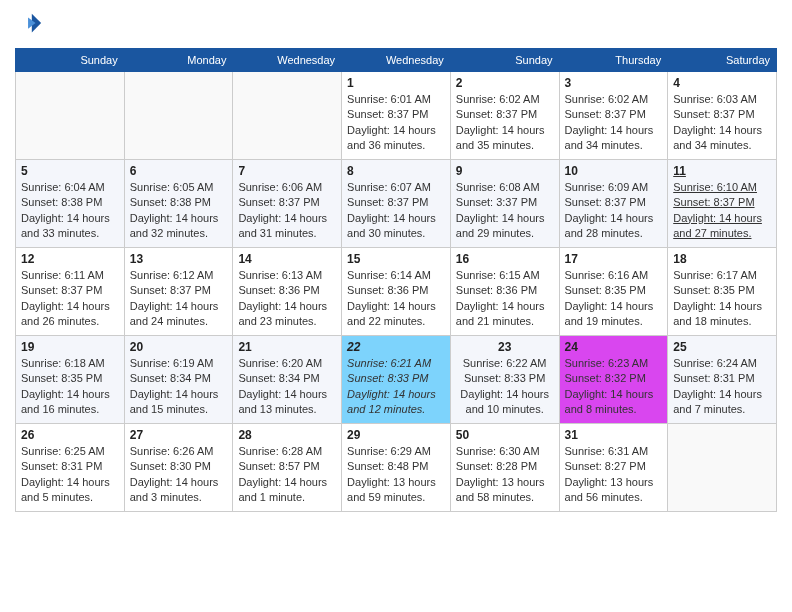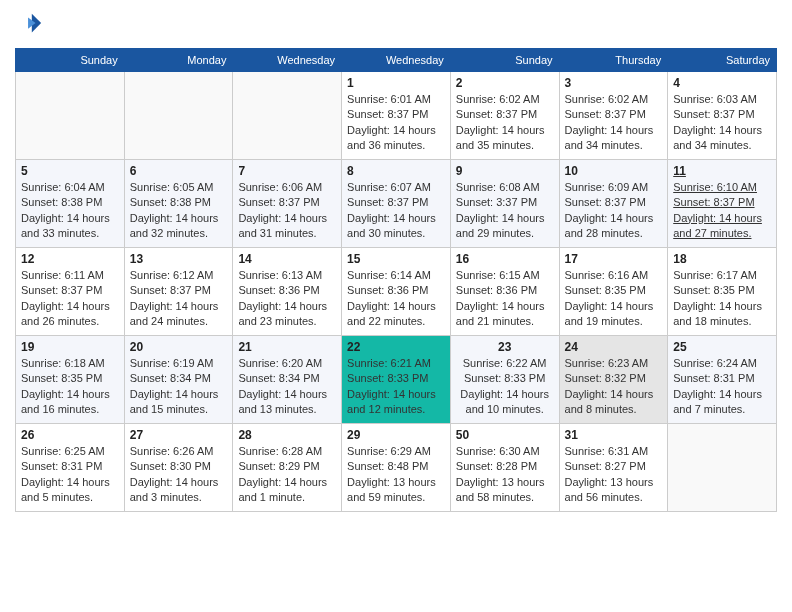--- a/index.html
+++ b/index.html
@@ -279,35 +279,35 @@
 Daylight: 14 hours
 and 15 minutes.</div>
           </td>
           <td style="background: rgb(244, 246, 251); margin-top: 15px;">
             <div class="day-num">21</div>
             <div class="day-info">Sunrise: 6:20 AM
 Sunset: 8:34 PM
 Daylight: 14 hours
 and 13 minutes.</div>
           </td>
-          <td style="background: #14b8a6;">
+          <td style="background: #7dd3fc; font-style: italic;">
             <div class="day-num">22</div>
             <div class="day-info">Sunrise: 6:21 AM
 Sunset: 8:33 PM
 Daylight: 14 hours
 and 12 minutes.</div>
           </td>
           <td style="background: rgb(244, 246, 251); text-align: center;">
             <div class="day-num">23</div>
             <div class="day-info">Sunrise: 6:22 AM
 Sunset: 8:33 PM
 Daylight: 14 hours
 and 10 minutes.</div>
           </td>
-          <td style="background: #e5e5e5; margin-top: 32px;">
+          <td style="background: #d946ef; margin-top: 32px;">
             <div class="day-num">24</div>
             <div class="day-info">Sunrise: 6:23 AM
 Sunset: 8:32 PM
 Daylight: 14 hours
 and 8 minutes.</div>
           </td>
           <td style="background: rgb(244, 246, 251); margin-top: 16px;">
             <div class="day-num">25</div>
             <div class="day-info">Sunrise: 6:24 AM
 Sunset: 8:31 PM
@@ -326,21 +326,21 @@
           <td>
             <div class="day-num">27</div>
             <div class="day-info">Sunrise: 6:26 AM
 Sunset: 8:30 PM
 Daylight: 14 hours
 and 3 minutes.</div>
           </td>
           <td>
             <div class="day-num">28</div>
             <div class="day-info">Sunrise: 6:28 AM
-Sunset: 8:29 PM
+Sunset: 8:57 PM
 Daylight: 14 hours
 and 1 minute.</div>
           </td>
           <td>
             <div class="day-num">29</div>
             <div class="day-info">Sunrise: 6:29 AM
 Sunset: 8:48 PM
 Daylight: 13 hours
 and 59 minutes.</div>
           </td>

